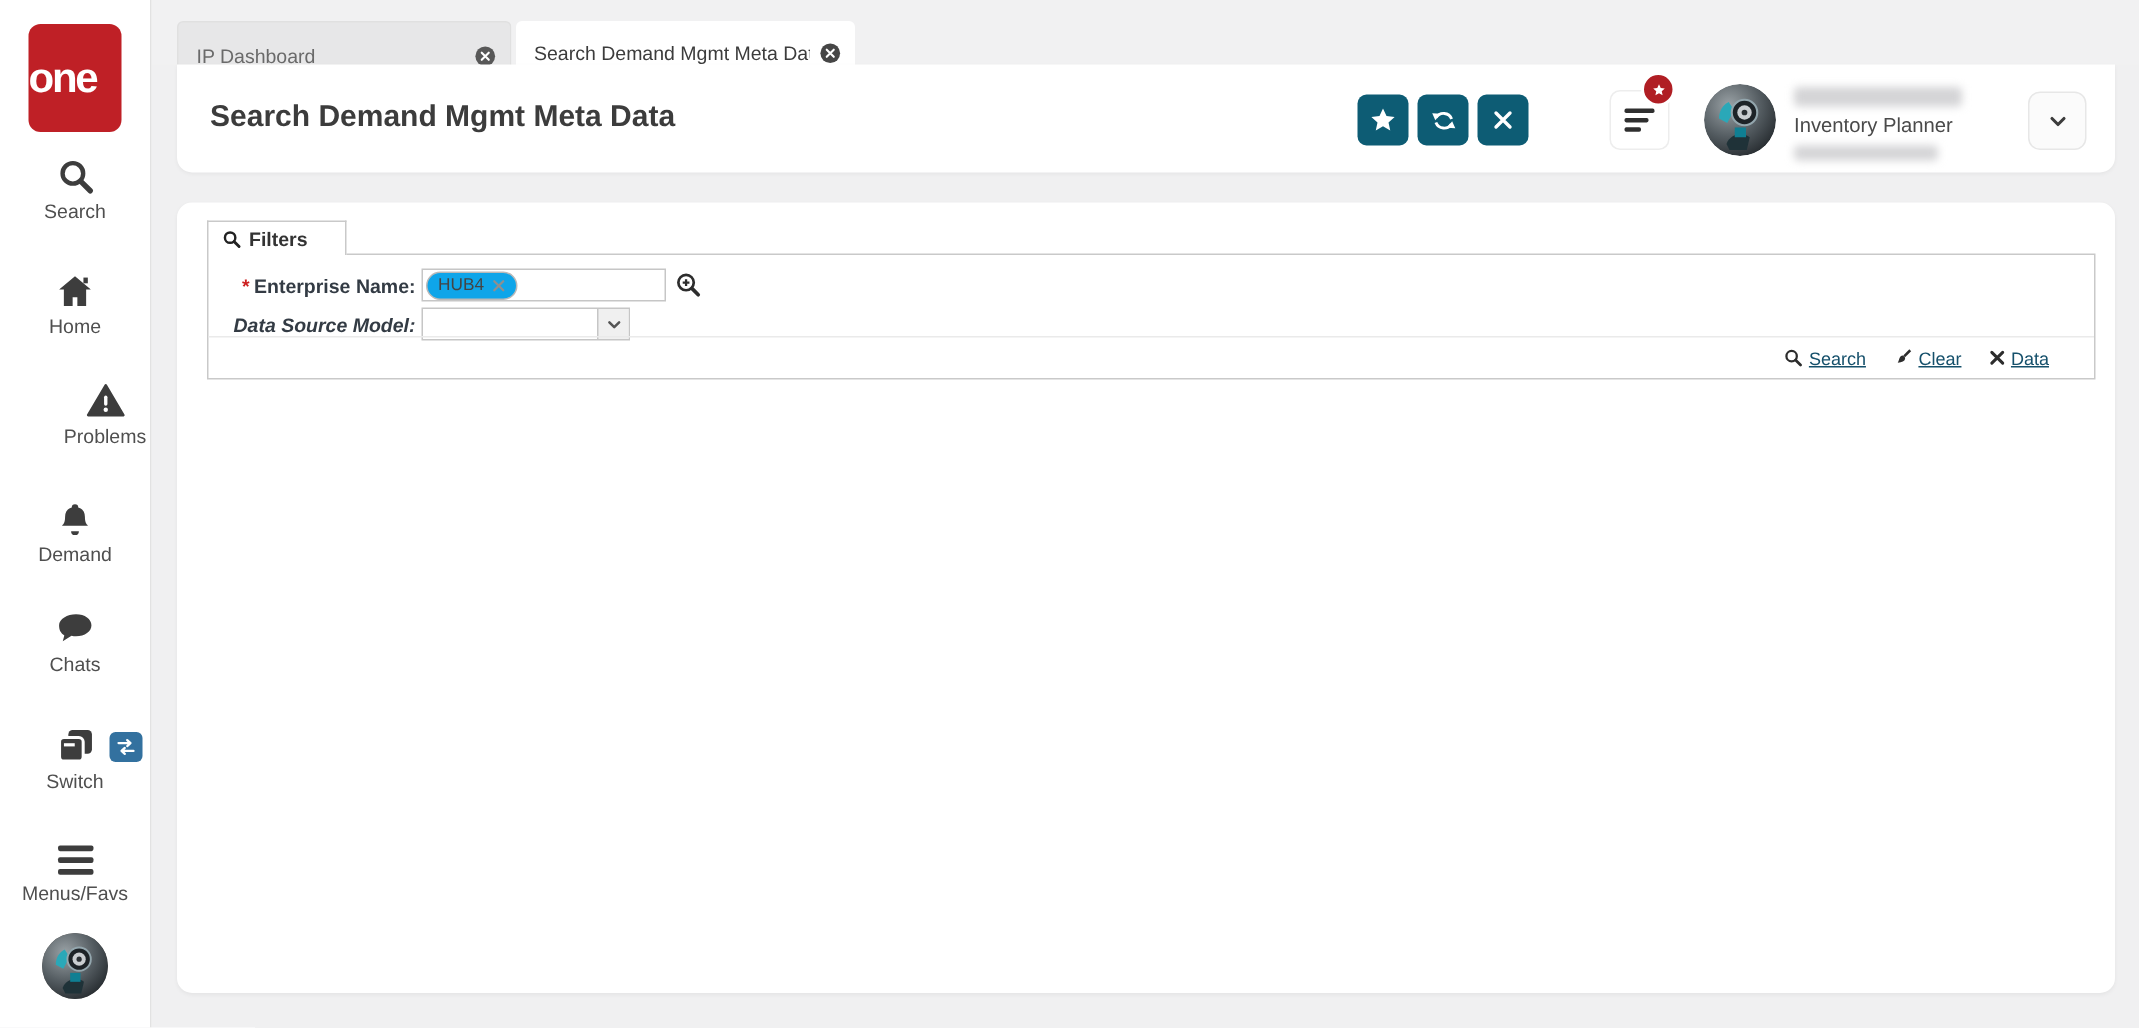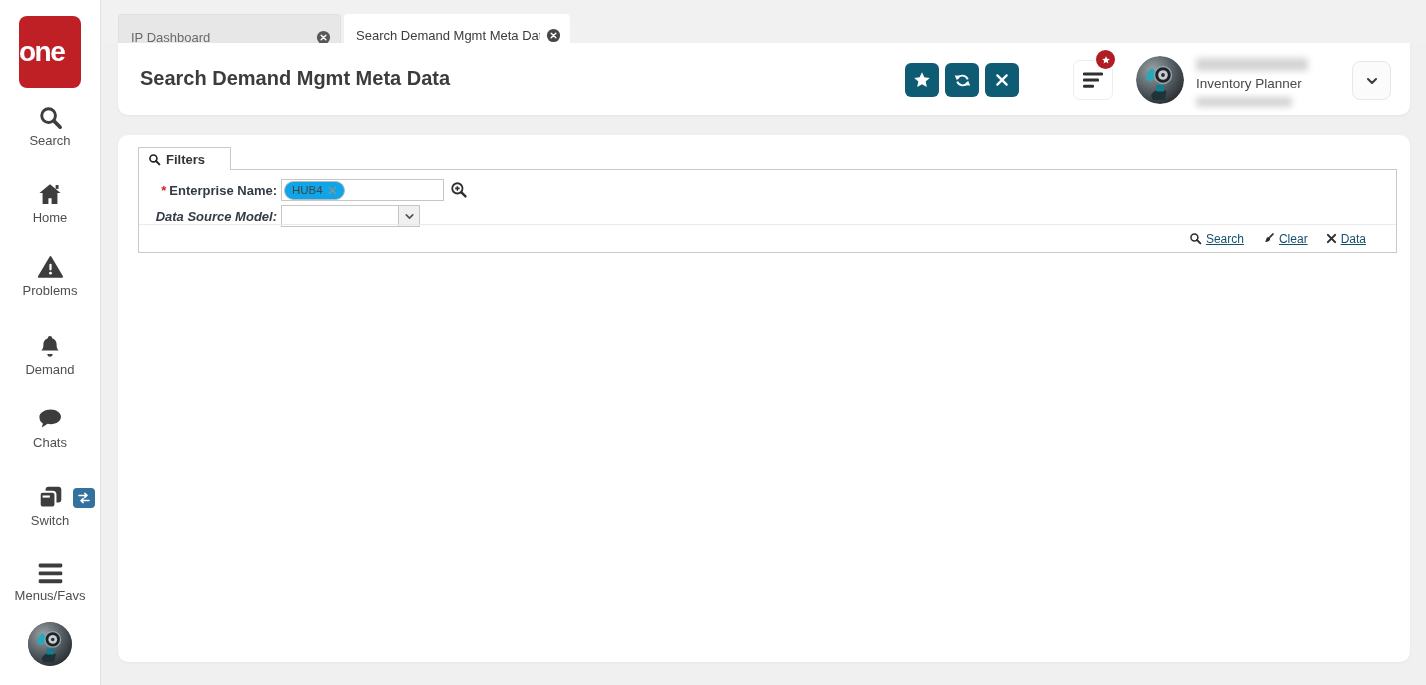--- a/index.html
+++ b/index.html
@@ -88,21 +88,21 @@
   </div>
 
   <div class="side-item" style="top:181px;">
     <svg class="ic" width="28" height="27" viewBox="0 0 24 24">
       <path d="M12 2.8 2.6 10.6h2.8V20.5h5.2v-5.2h2.8v5.2h5.2V10.6h2.8z" fill="#3d3d3d"></path>
       <rect x="17" y="3.6" width="2.6" height="3.4" fill="#3d3d3d"></rect>
     </svg>
     <span class="lbl">Home</span>
   </div>
 
-  <div class="side-item" style="top:254px;">
+  <div class="side-item" style="top:254px;padding-left:20px;">
     <svg class="ic" width="29" height="27" viewBox="0 0 24 24">
       <path d="M12 2.6 22.4 20.2H1.6z" fill="#3d3d3d" stroke="#3d3d3d" stroke-width="1.6" stroke-linejoin="round"></path>
       <rect x="11" y="8.6" width="2" height="6" rx="1" fill="#fff"></rect>
       <circle cx="12" cy="17" r="1.3" fill="#fff"></circle>
     </svg>
     <span class="lbl">Problems</span>
   </div>
 
   <div class="side-item" style="top:333px;">
     <svg class="ic" width="26" height="27" viewBox="0 0 24 24">

